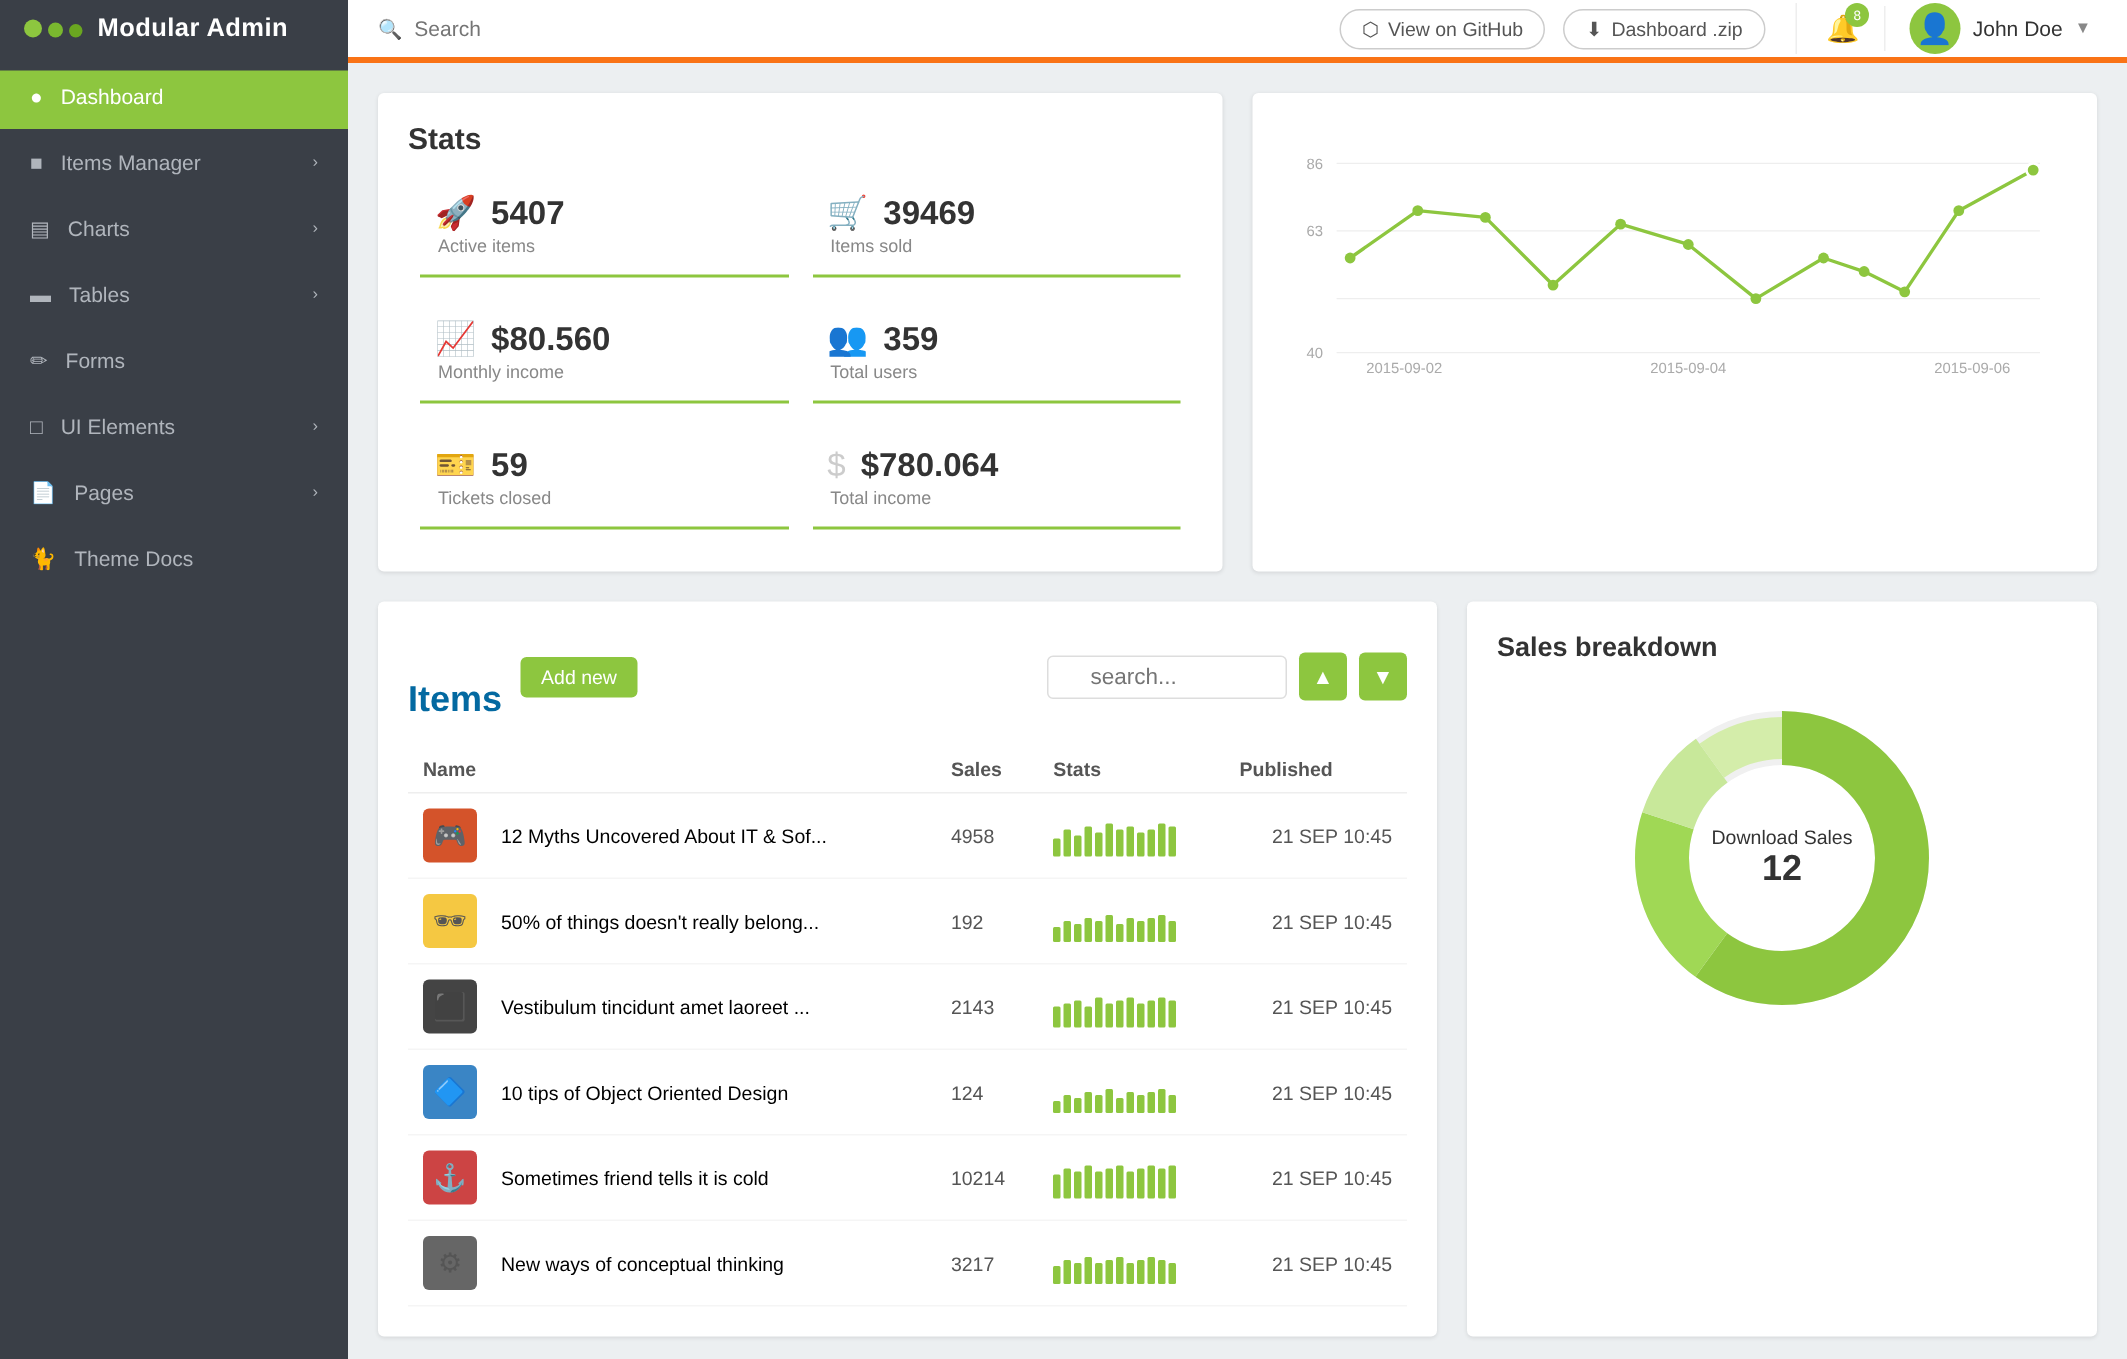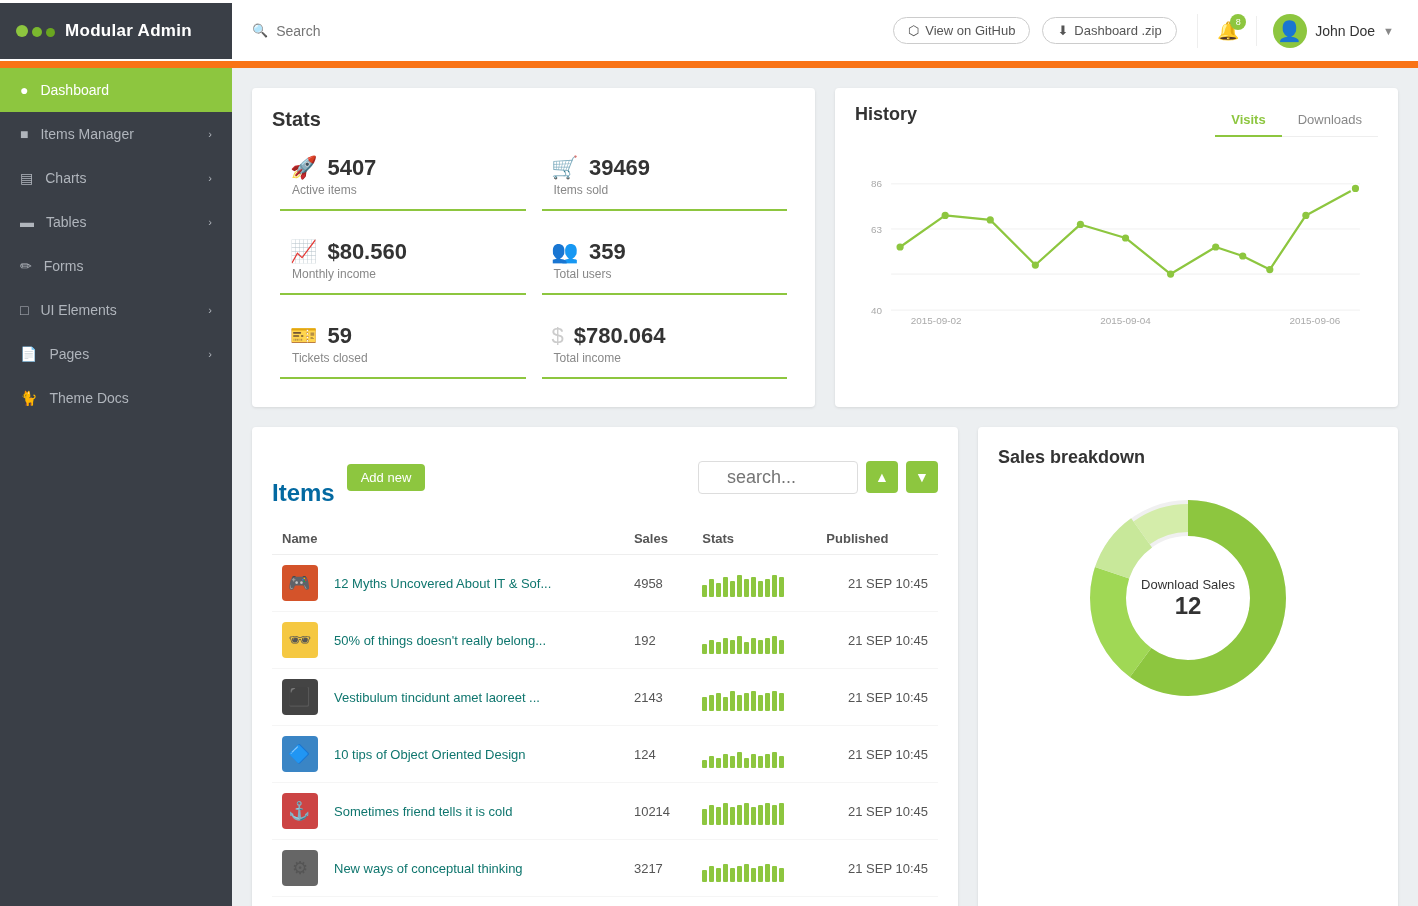--- a/index.html
+++ b/index.html
@@ -1,24 +1,24 @@
 <!DOCTYPE html>
 <html><head>
   <meta charset="utf-8">
   <style>
     * { box-sizing: border-box; margin: 0; padding: 0; }
     body { font-family: 'Segoe UI', Arial, sans-serif; background: #eceff1; display: flex; flex-direction: column; height: 906px; width: 1418px; overflow: hidden; }
 
     
     .top-header {
       background: #fff;
-      height: 68px;
-      display: flex;
-      align-items: center;
-      border-bottom: 7px solid #f97316;
+      height: 42px;
+      display: flex;
+      align-items: center;
+      border-bottom: 4px solid #f97316;
       flex-shrink: 0;
       z-index: 10;
     }
     .logo-area {
       width: 232px;
       background: #3a3f47;
       height: 56px;
       display: flex;
       align-items: center;
       padding: 0 16px;
@@ -244,21 +244,21 @@
     }
     .items-search-wrap {
       display: flex;
       align-items: center;
       gap: 8px;
     }
     .items-search {
       border: 1px solid #ddd;
       border-radius: 4px;
       padding: 5px 28px 5px 28px;
-      font-size: 18px;
+      font-size: 15px;
       color: #888;
       width: 160px;
       position: relative;
     }
     .search-wrap-inner { position: relative; }
     .search-wrap-inner .si {
       position: absolute;
       left: 8px; top: 50%;
       transform: translateY(-50%);
       color: #bbb;
@@ -298,21 +298,21 @@
       overflow: hidden;
       display: inline-block;
       vertical-align: middle;
       margin-right: 8px;
     }
     .item-thumb-inner {
       width: 100%; height: 100%;
       display: flex; align-items: center; justify-content: center;
       font-size: 18px;
     }
-    .item-link { color: #0f766e; text-decoration: none; font-size: 13px; text-align: center; }
+    .item-link { color: #000000; text-decoration: none; font-size: 13px; text-align: center; }
     .mini-bars { display: flex; align-items: flex-end; gap: 2px; height: 28px; }
     .mini-bar { width: 5px; background: #8dc63f; border-radius: 1px; }
 
     
     .sales-card {
       background: #fff;
       border-radius: 4px;
       box-shadow: 0 1px 3px rgba(0,0,0,0.1);
       padding: 20px;
       display: flex;
@@ -499,27 +499,20 @@
               <span class="stat-icon">$</span>
               <span class="stat-num">$780.064</span>
             </div>
             <div class="stat-label">Total income</div>
           </div>
 
         </div>
       </div>
 
       <div class="card history-card">
-        <div style="display:flex;align-items:flex-start;justify-content:space-between;padding:16px 20px 0;">
-          <span class="history-title">History</span>
-          <div class="history-tabs">
-            <div class="history-tab active">Visits</div>
-            <div class="history-tab">Downloads</div>
-          </div>
-        </div>
         <div class="chart-area">
           <svg class="line-chart-svg" viewBox="0 0 580 180">
 
             <line x1="40" y1="20" x2="560" y2="20" stroke="#eee" stroke-width="1"></line>
             <line x1="40" y1="70" x2="560" y2="70" stroke="#eee" stroke-width="1"></line>
             <line x1="40" y1="120" x2="560" y2="120" stroke="#eee" stroke-width="1"></line>
             <line x1="40" y1="160" x2="560" y2="160" stroke="#eee" stroke-width="1"></line>
 
             <text x="30" y="24" font-size="11" fill="#aaa" text-anchor="end">86</text>
             <text x="30" y="74" font-size="11" fill="#aaa" text-anchor="end">63</text>

